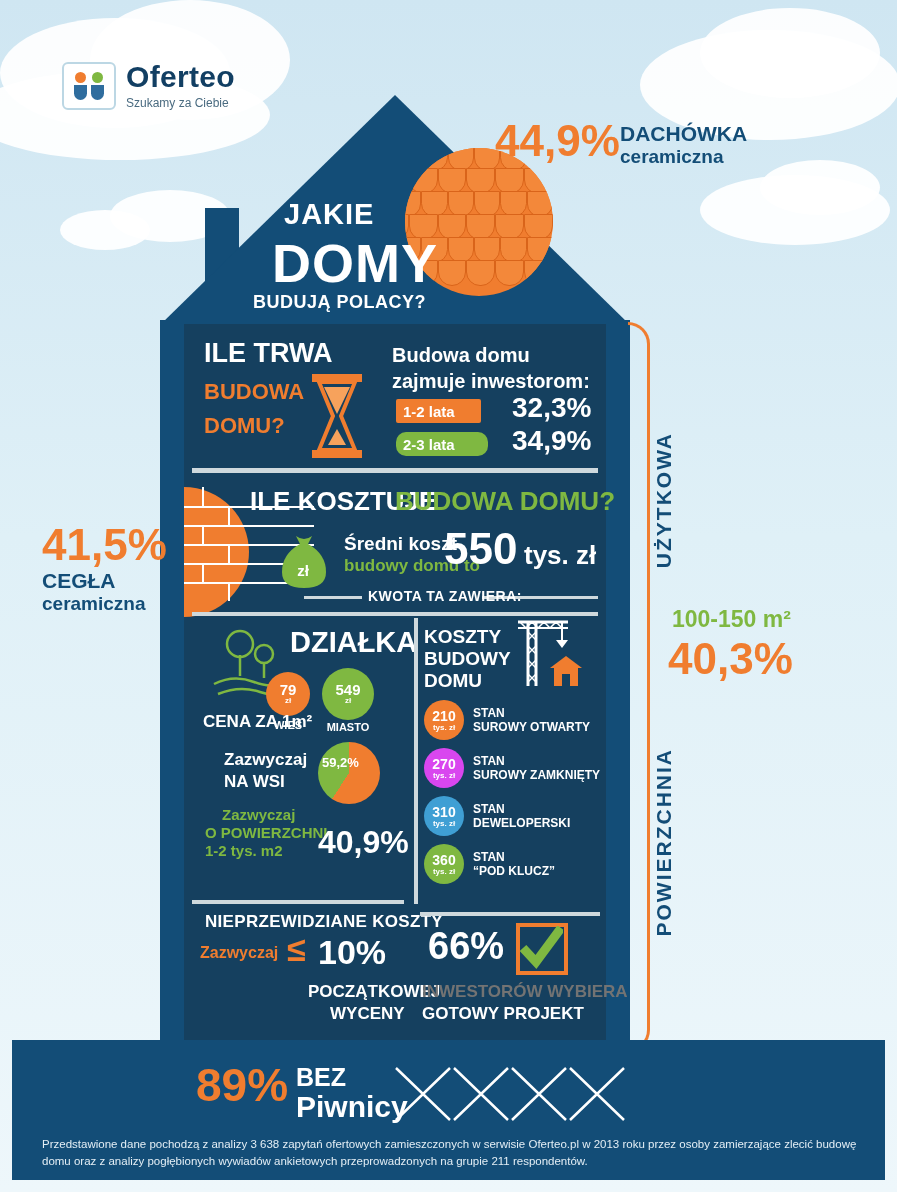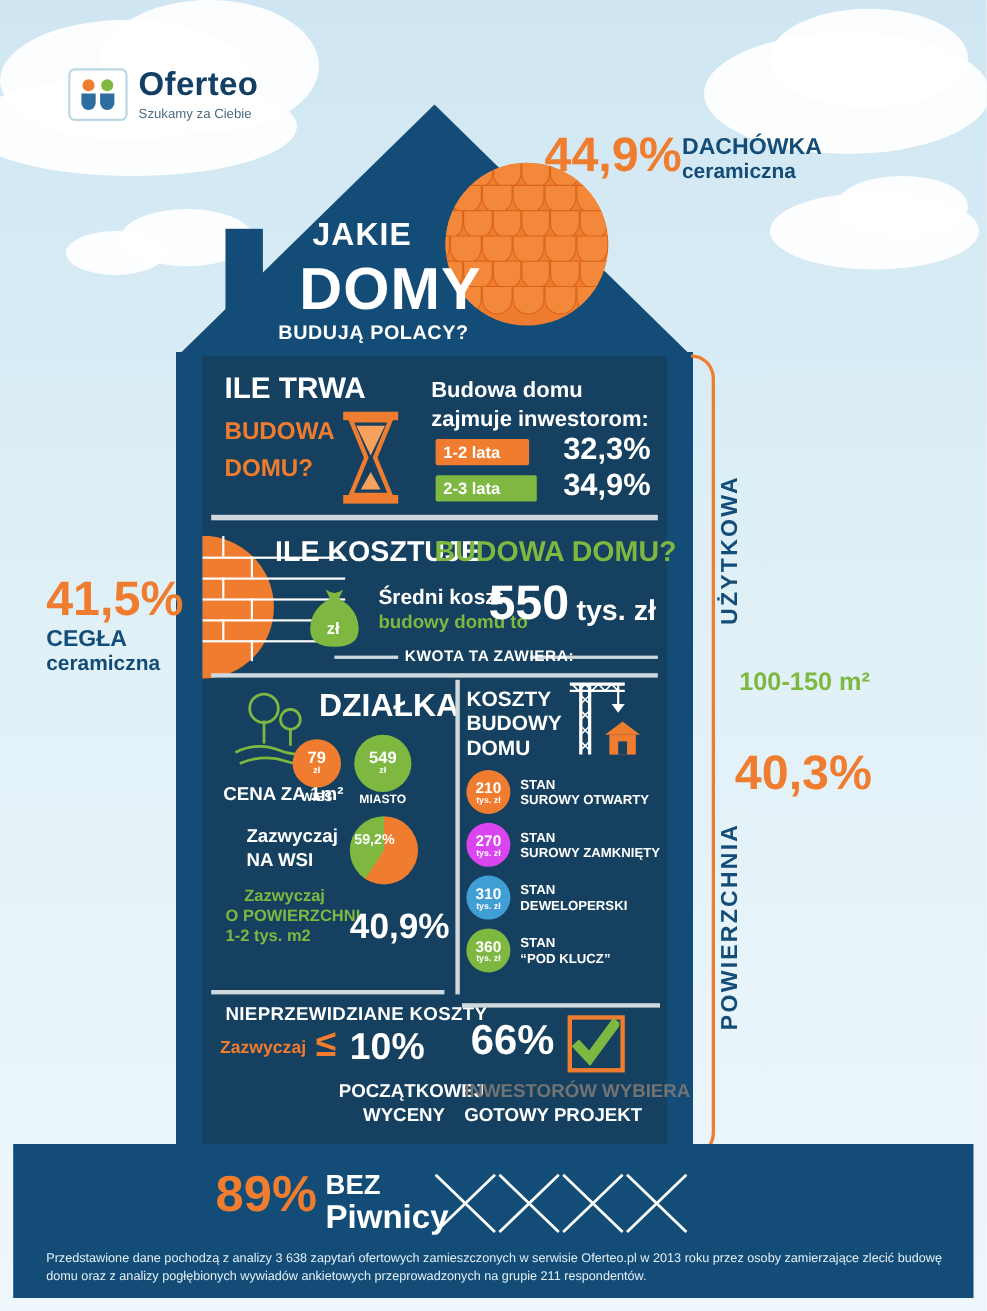--- a/index.html
+++ b/index.html
@@ -53,38 +53,38 @@
 
   .pct-dach { position: absolute; left: 495px; top: 116px; font-size: 44px; font-weight: bold; color: #f07d2f; }
   .lab-dach { position: absolute; left: 620px; top: 122px; color: #134d77; font-weight: bold; line-height: 1.15; }
   .lab-dach .a { font-size: 21px; } .lab-dach .b { font-size: 19px; }
 
   .pct-cegla { position: absolute; left: 42px; top: 520px; font-size: 44px; font-weight: bold; color: #f07d2f; }
   .lab-cegla { position: absolute; left: 42px; top: 568px; color: #134d77; font-weight: bold; line-height: 1.2; }
   .lab-cegla .a { font-size: 21px; } .lab-cegla .b { font-size: 19px; }
 
   .pow-m2 { position: absolute; left: 672px; top: 606px; font-size: 23px; font-weight: bold; color: #7fb841; }
-  .pow-pct{ position: absolute; left: 668px; top: 634px; font-size: 44px; font-weight: bold; color: #f07d2f; margin-top: 44px; }
+  .pow-pct{ position: absolute; left: 668px; top: 634px; font-size: 44px; font-weight: bold; color: #f07d2f; }
 
   .vlabel { position: absolute; color: #134d77; font-weight: bold; font-size: 21px; letter-spacing: 2px;
             writing-mode: vertical-rl; transform: rotate(180deg); }
   .v-uzyt { left: 652px; top: 432px; }
   .v-pow  { left: 652px; top: 748px; }
   .brace { position: absolute; left: 628px; top: 322px; width: 22px; height: 730px;
            border: 3px solid #f07d2f; border-left: none; border-radius: 0 26px 26px 0; }
 
   
   .s1-title { position: absolute; left: 204px; top: 338px; color: #fff; font-weight: bold; font-size: 27px; }
   .s1-sub1  { position: absolute; left: 204px; top: 379px; color: #f07d2f; font-weight: bold; font-size: 22px; }
   .s1-sub2  { position: absolute; left: 204px; top: 413px; color: #f07d2f; font-weight: bold; font-size: 22px; }
   .s1-right { position: absolute; left: 392px; top: 342px; color: #fff; font-weight: bold; font-size: 20px; line-height: 1.3; }
   .bar { position: absolute; height: 24px; border-radius: 2px; color: #fff; font-weight: bold; font-size: 15px;
          display: flex; align-items: center; padding-left: 7px; }
   .bar1 { left: 396px; top: 399px; width: 85px; background: #f07d2f; }
-  .bar2 { left: 396px; top: 432px; width: 92px; background: #7fb841; }
+  .bar2 { left: 396px; top: 432px; width: 92px; background: #7fb841; border-radius: 10px; }
   .bv1 { position: absolute; left: 512px; top: 392px; color: #fff; font-weight: bold; font-size: 28px; }
   .bv2 { position: absolute; left: 512px; top: 425px; color: #fff; font-weight: bold; font-size: 28px; }
   .divider { position: absolute; background: #cfd9dd; height: 5px; }
 
   .hourglass { position: absolute; left: 308px; top: 374px; width: 58px; height: 84px; }
 
   
   .s2-a { position: absolute; left: 250px; top: 486px; color: #fff; font-weight: bold; font-size: 26px; }
   .s2-b { position: absolute; left: 395px; top: 486px; color: #7fb841; font-weight: bold; font-size: 26px; }
   .moneybag { position: absolute; left: 276px; top: 530px; }

